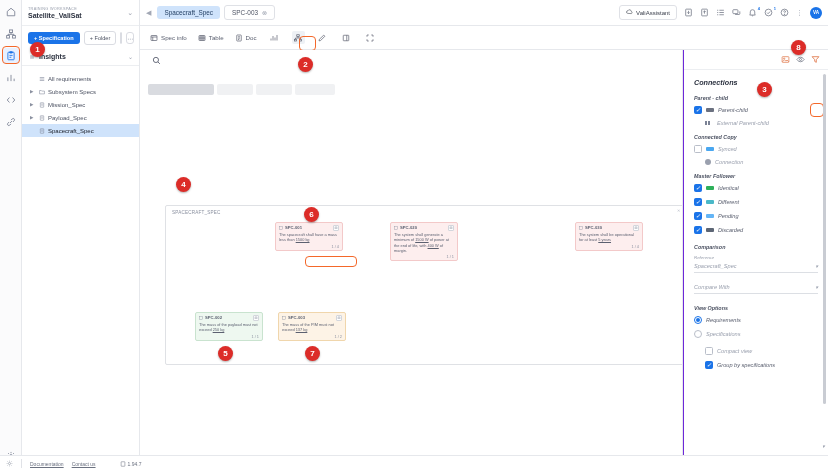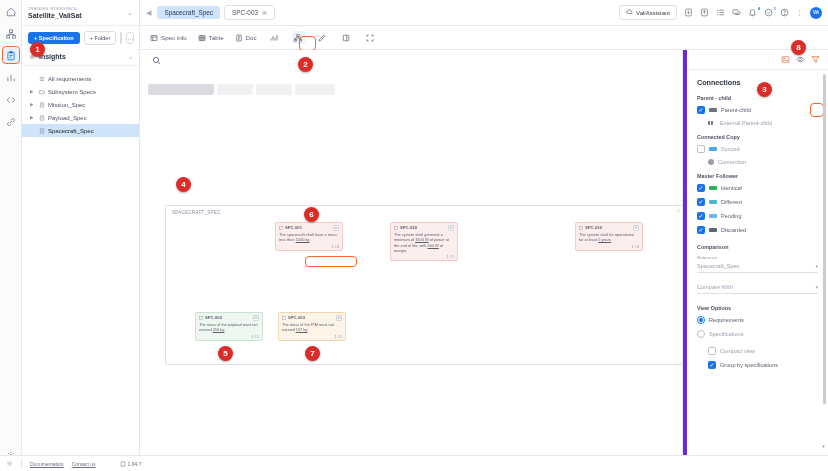--- a/index.html
+++ b/index.html
@@ -160,21 +160,21 @@
     margin-left:auto; width:6px; height:6px; border:1px solid #d3d6dc;
     border-radius:1px; background:#fff; display:flex;
     align-items:center; justify-content:center; color:#8b91a0; font-size:3.6px;
   }
   .node-text { color:#5b6070; margin-top:1px; font-size:3.9px; }
   .node-text u { text-decoration: underline; }
   .node-count { text-align:right; color:#8b91a0; font-size:3.9px; margin-top:1px;}
   
   .rpanel {
     position:absolute; right:0; top:50px; width:145px; bottom:0;
-    background:#fff; border-left:4px solid #6d28d9; overflow:hidden;
+    background:#fff; border-left:1px solid #6d28d9; overflow:hidden;font-style:italic;
   }
   .rp-tools {
     height:20px; display:flex; align-items:center; justify-content:flex-end;
     gap:6px; padding:0 8px; border-bottom:1px solid #eceef1;
   }
   .rp-tools .ti2 { color:#6b7180; display:flex; }
   .rp-tools svg { width:9px; height:9px; }
   .rp-body { padding:8px 10px 0 10px; height: 401px; overflow:hidden; position:relative;}
   .rp-title { font-size:7.2px; font-weight:bold; color:#2c3240; margin-bottom:8px;}
   .rp-sect { font-size:5.4px; font-weight:bold; color:#4c5262; margin:8px 0 5px 0;}

